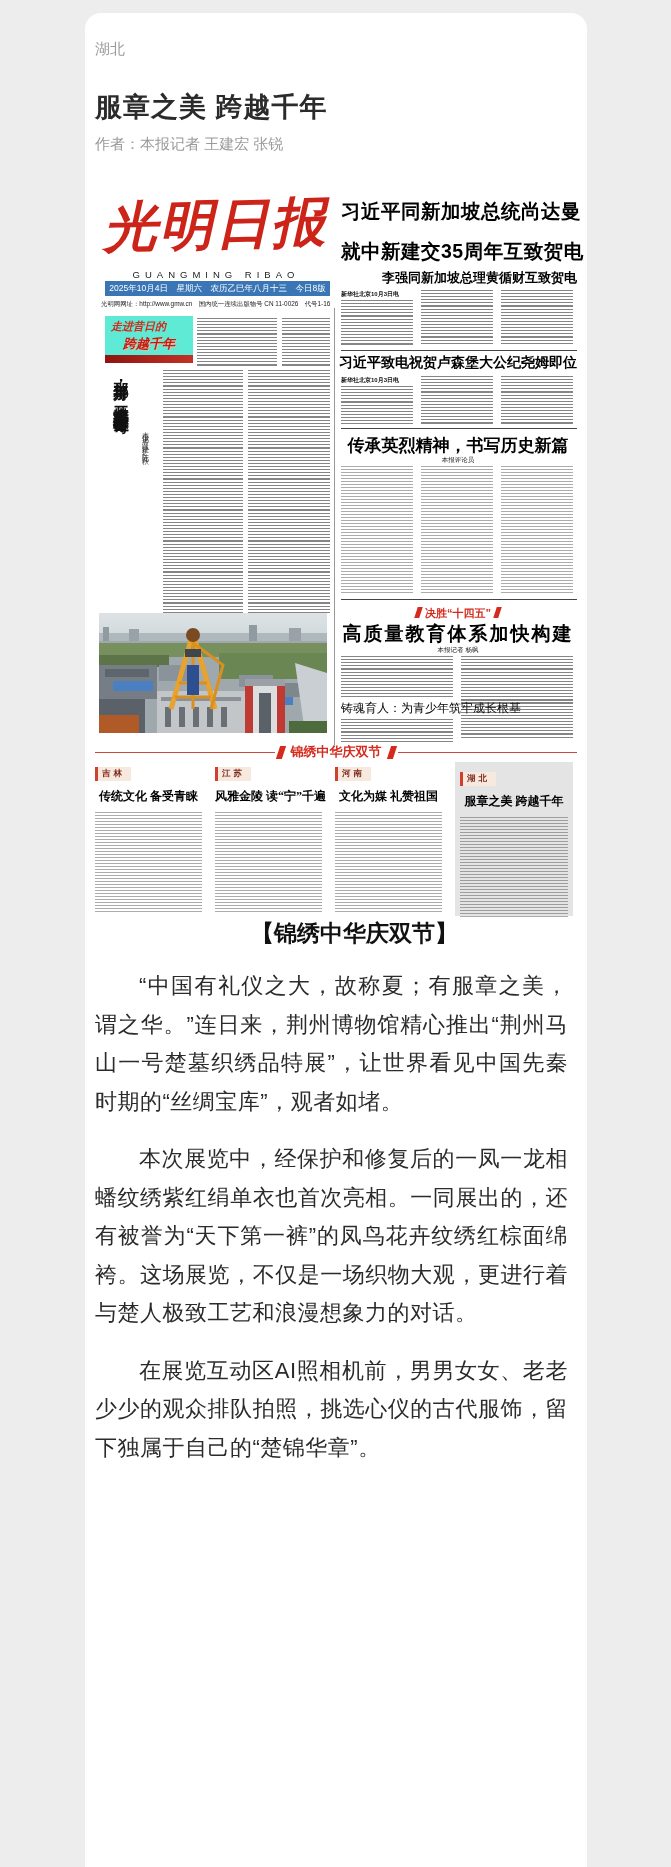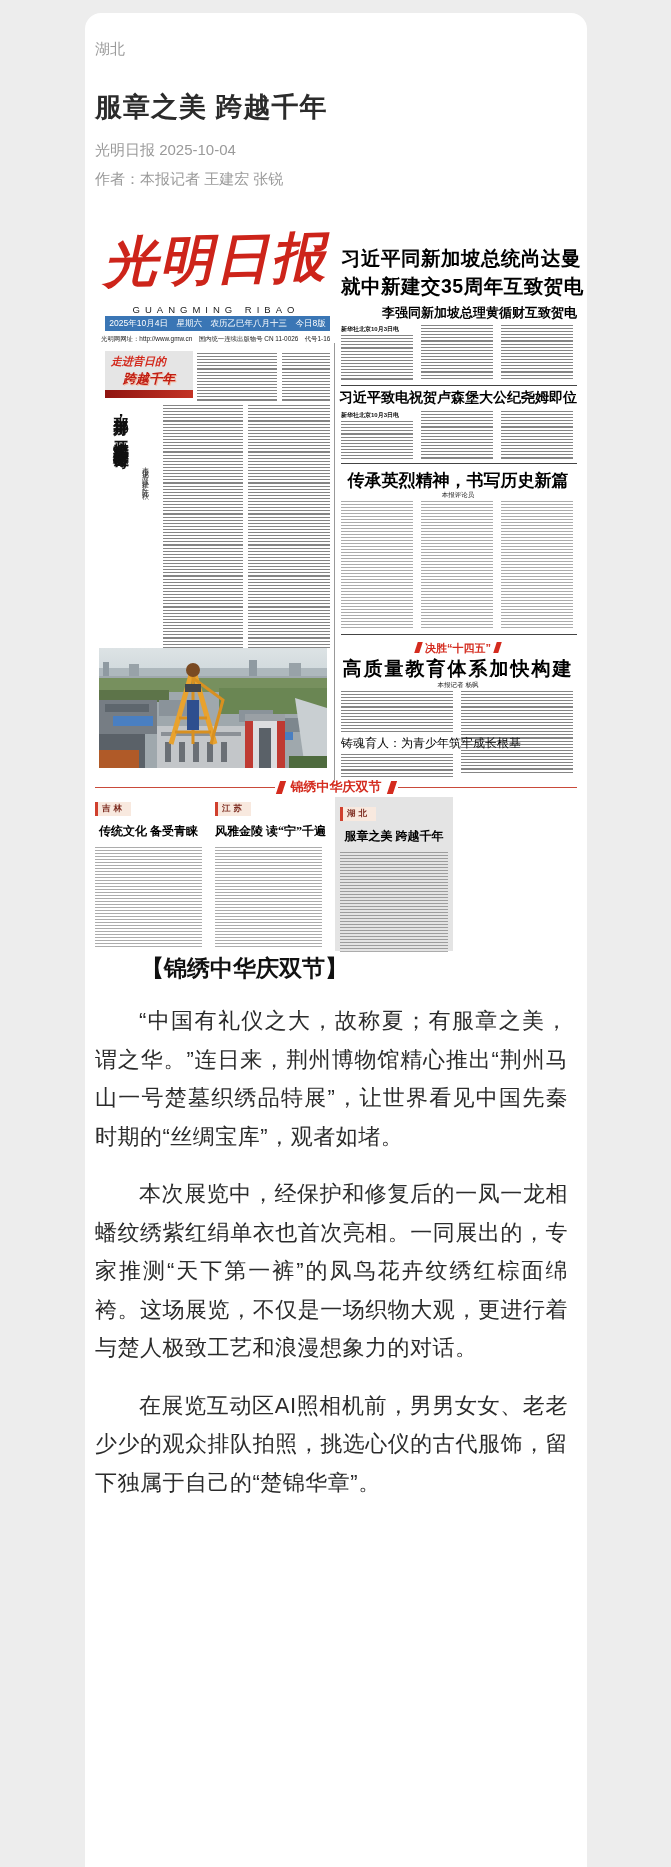--- a/index.html
+++ b/index.html
@@ -33,21 +33,21 @@
     font-family:"Liberation Serif",serif;font-weight:bold;font-style:italic;
     font-size:54px;line-height:78px;color:#cd241a;letter-spacing:2px;white-space:nowrap;
     transform:rotate(-1.5deg);
   }
   .np-roman{left:8px;top:101px;width:226px;text-align:center;font-size:9.5px;letter-spacing:5px;color:#222;white-space:nowrap;}
   .np-datebar{
     left:10px;top:113px;width:225px;height:15px;background:#3a76b5;color:#fff;
     font-size:8.5px;line-height:15px;text-align:center;white-space:nowrap;overflow:hidden;
   }
   .np-infoline{left:6px;top:132px;width:234px;font-size:6.4px;color:#1a1a1a;white-space:nowrap;overflow:hidden;}
-  .np-banner{left:10px;top:148px;width:88px;height:47px;background:#e5e5e5;overflow:hidden;}
+  .np-banner{left:10px;top:148px;width:88px;height:47px;background:#5eead4;overflow:hidden;}
   .np-banner-l1{font-size:11px;font-weight:bold;font-style:italic;color:#d3291c;padding:3px 0 0 6px;white-space:nowrap;}
   .np-banner-l2{font-size:13px;font-weight:bold;font-style:italic;color:#c01d12;padding:1px 0 0 18px;text-shadow:1px 1px 0 #f4b9a2;white-space:nowrap;}
   .np-banner-bar{position:absolute;bottom:0;left:0;width:100%;height:8px;background:linear-gradient(90deg,#8f1410,#c33224);}
   .vert-headline{
     left:13px;top:202px;height:248px;width:26px;
     writing-mode:vertical-rl;font-family:"Liberation Serif",serif;font-weight:bold;
     font-size:15.5px;letter-spacing:1.5px;color:#111;line-height:26px;
   }
   .vert-byline{
     left:42px;top:258px;height:156px;width:13px;
@@ -72,35 +72,34 @@
   .regions{left:0;top:594px;width:482px;height:154px;display:flex;}
   .region-col{width:107px;margin-right:13px;position:relative;}
   .region-col.hl{width:118px;margin-right:0;background:#e4e4e4;padding:5px;box-sizing:border-box;}
   .region-label{display:inline-block;font-family:"Liberation Serif",serif;font-size:8.5px;font-weight:bold;color:#7c2a1e;background:#f8e9df;border-left:3px solid #d0402e;padding:1px 6px 1px 4px;letter-spacing:3px;white-space:nowrap;text-align:right;}
   .region-headline{font-family:"Liberation Serif",serif;font-weight:bold;font-size:12px;color:#000;text-align:center;margin-top:7px;white-space:nowrap;}
   .region-body{margin-top:7px;height:100px;}
   .photo{left:4px;top:445px;width:228px;height:120px;}
 
   
   .article{width:473px;margin-top:2px;color:#2b2b2b;}
-  .section-tag{font-size:23px;font-weight:bold;color:#111;text-indent:2em;margin:0 0 8px 0;line-height:30px;}
+  .section-tag{font-size:23px;font-weight:bold;color:#111;text-indent:2em;margin:0 0 8px 0;line-height:30px;text-align:center;}
   .article p{
     font-size:22px;line-height:38.5px;text-align:justify;text-indent:2em;
     margin:19px 0;letter-spacing:.5px;
   }
   .article p b{color:#111;}
 </style>
 </head>
 <body>
 
 <div class="card">
 
   <div class="category">湖北</div>
   <div class="page-title">服章之美 跨越千年</div>
-  <div class="meta">光明日报 2025-10-04</div>
   <div class="meta2">作者：本报记者 王建宏 张锐</div>
 
   <div class="newspaper">
 
     <div class="abs np-logo">光明日报</div>
     <div class="abs np-roman">GUANGMING RIBAO</div>
     <div class="abs np-datebar">2025年10月4日　星期六　农历乙巳年八月十三　今日8版</div>
     <div class="abs np-infoline">光明网网址：http://www.gmw.cn　国内统一连续出版物号 CN 11-0026　代号1-16　第27640号</div>
 
     <div class="abs np-banner">
@@ -166,21 +165,21 @@
         <rect x="146" y="72" width="8" height="48" fill="#bf3a32"></rect>
         <rect x="178" y="72" width="8" height="48" fill="#bf3a32"></rect>
         <rect x="160" y="80" width="12" height="40" fill="#5a6168"></rect>
         <rect x="146" y="66" width="40" height="7" fill="#9aa0a5"></rect>
         <rect x="190" y="108" width="38" height="12" fill="#4e6b3e"></rect>
       </svg>
     </div>
 
     <div class="abs vdivider"></div>
 
-    <div class="abs np-h1" style="top:42px;">习近平同新加坡总统尚达曼</div>
+    <div class="abs np-h1" style="top:30px;">习近平同新加坡总统尚达曼</div>
     <div class="abs np-h1" style="top:70px;">就中新建交35周年互致贺电</div>
     <div class="abs np-sub1">李强同新加坡总理黄循财互致贺电</div>
     <div class="abs" style="left:246px;top:122px;width:72px;height:56px;">
       <div class="wire-lead">新华社北京10月3日电</div>
       <div class="micro" style="height:46px;"></div>
     </div>
     <div class="abs micro" style="left:326px;top:122px;width:72px;height:56px;"></div>
     <div class="abs micro" style="left:406px;top:122px;width:72px;height:56px;"></div>
 
     <div class="abs np-rule" style="top:182px;"></div>
@@ -227,29 +226,34 @@
       <div class="region-col">
         <span class="region-label">吉林</span>
         <div class="region-headline">传统文化 备受青睐</div>
         <div class="region-body micro-soft"></div>
       </div>
       <div class="region-col">
         <span class="region-label">江苏</span>
         <div class="region-headline">风雅金陵 读“宁”千遍</div>
         <div class="region-body micro-soft"></div>
       </div>
+      <div class="region-col">
+        <span class="region-label">河南</span>
+        <div class="region-headline">文化为媒 礼赞祖国</div>
+        <div class="region-body micro-soft"></div>
+      </div>
       <div class="region-col hl">
         <span class="region-label">湖北</span>
         <div class="region-headline">服章之美 跨越千年</div>
         <div class="region-body micro-soft"></div>
       </div>
     </div>
   </div>
 
   <div class="article">
     <div class="section-tag">【锦绣中华庆双节】</div>
     <p><b></b><span>“中国有礼仪之大，故称夏；有服章之美，谓之华。”连日来，荆州博物馆精心推出“荆州马山一号楚墓织绣品特展”，让世界看见中国先秦时期的“丝绸宝库”，观者如堵。</span></p>
-    <p><b></b><span>本次展览中，经保护和修复后的一凤一龙相蟠纹绣紫红绢单衣也首次亮相。一同展出的，专家推测“天下第一裤”的凤鸟花卉纹绣红棕面绵袴。这场展览，不仅是一场织物大观，更进行着与楚人极致工艺和浪漫想象力的对话。</span></p>
+    <p><b></b><span>本次展览中，经保护和修复后的一凤一龙相蟠纹绣紫红绢单衣也首次亮相。一同展出的，还有被誉为“天下第一裤”的凤鸟花卉纹绣红棕面绵袴。这场展览，不仅是一场织物大观，更进行着与楚人极致工艺和浪漫想象力的对话。</span></p>
     <p><b></b><span>在展览互动区AI照相机前，男男女女、老老少少的观众排队拍照，挑选心仪的古代服饰，留下独属于自己的“楚锦华章”。</span></p>
 
   </div>
 
 </div>
 
 </body></html>

